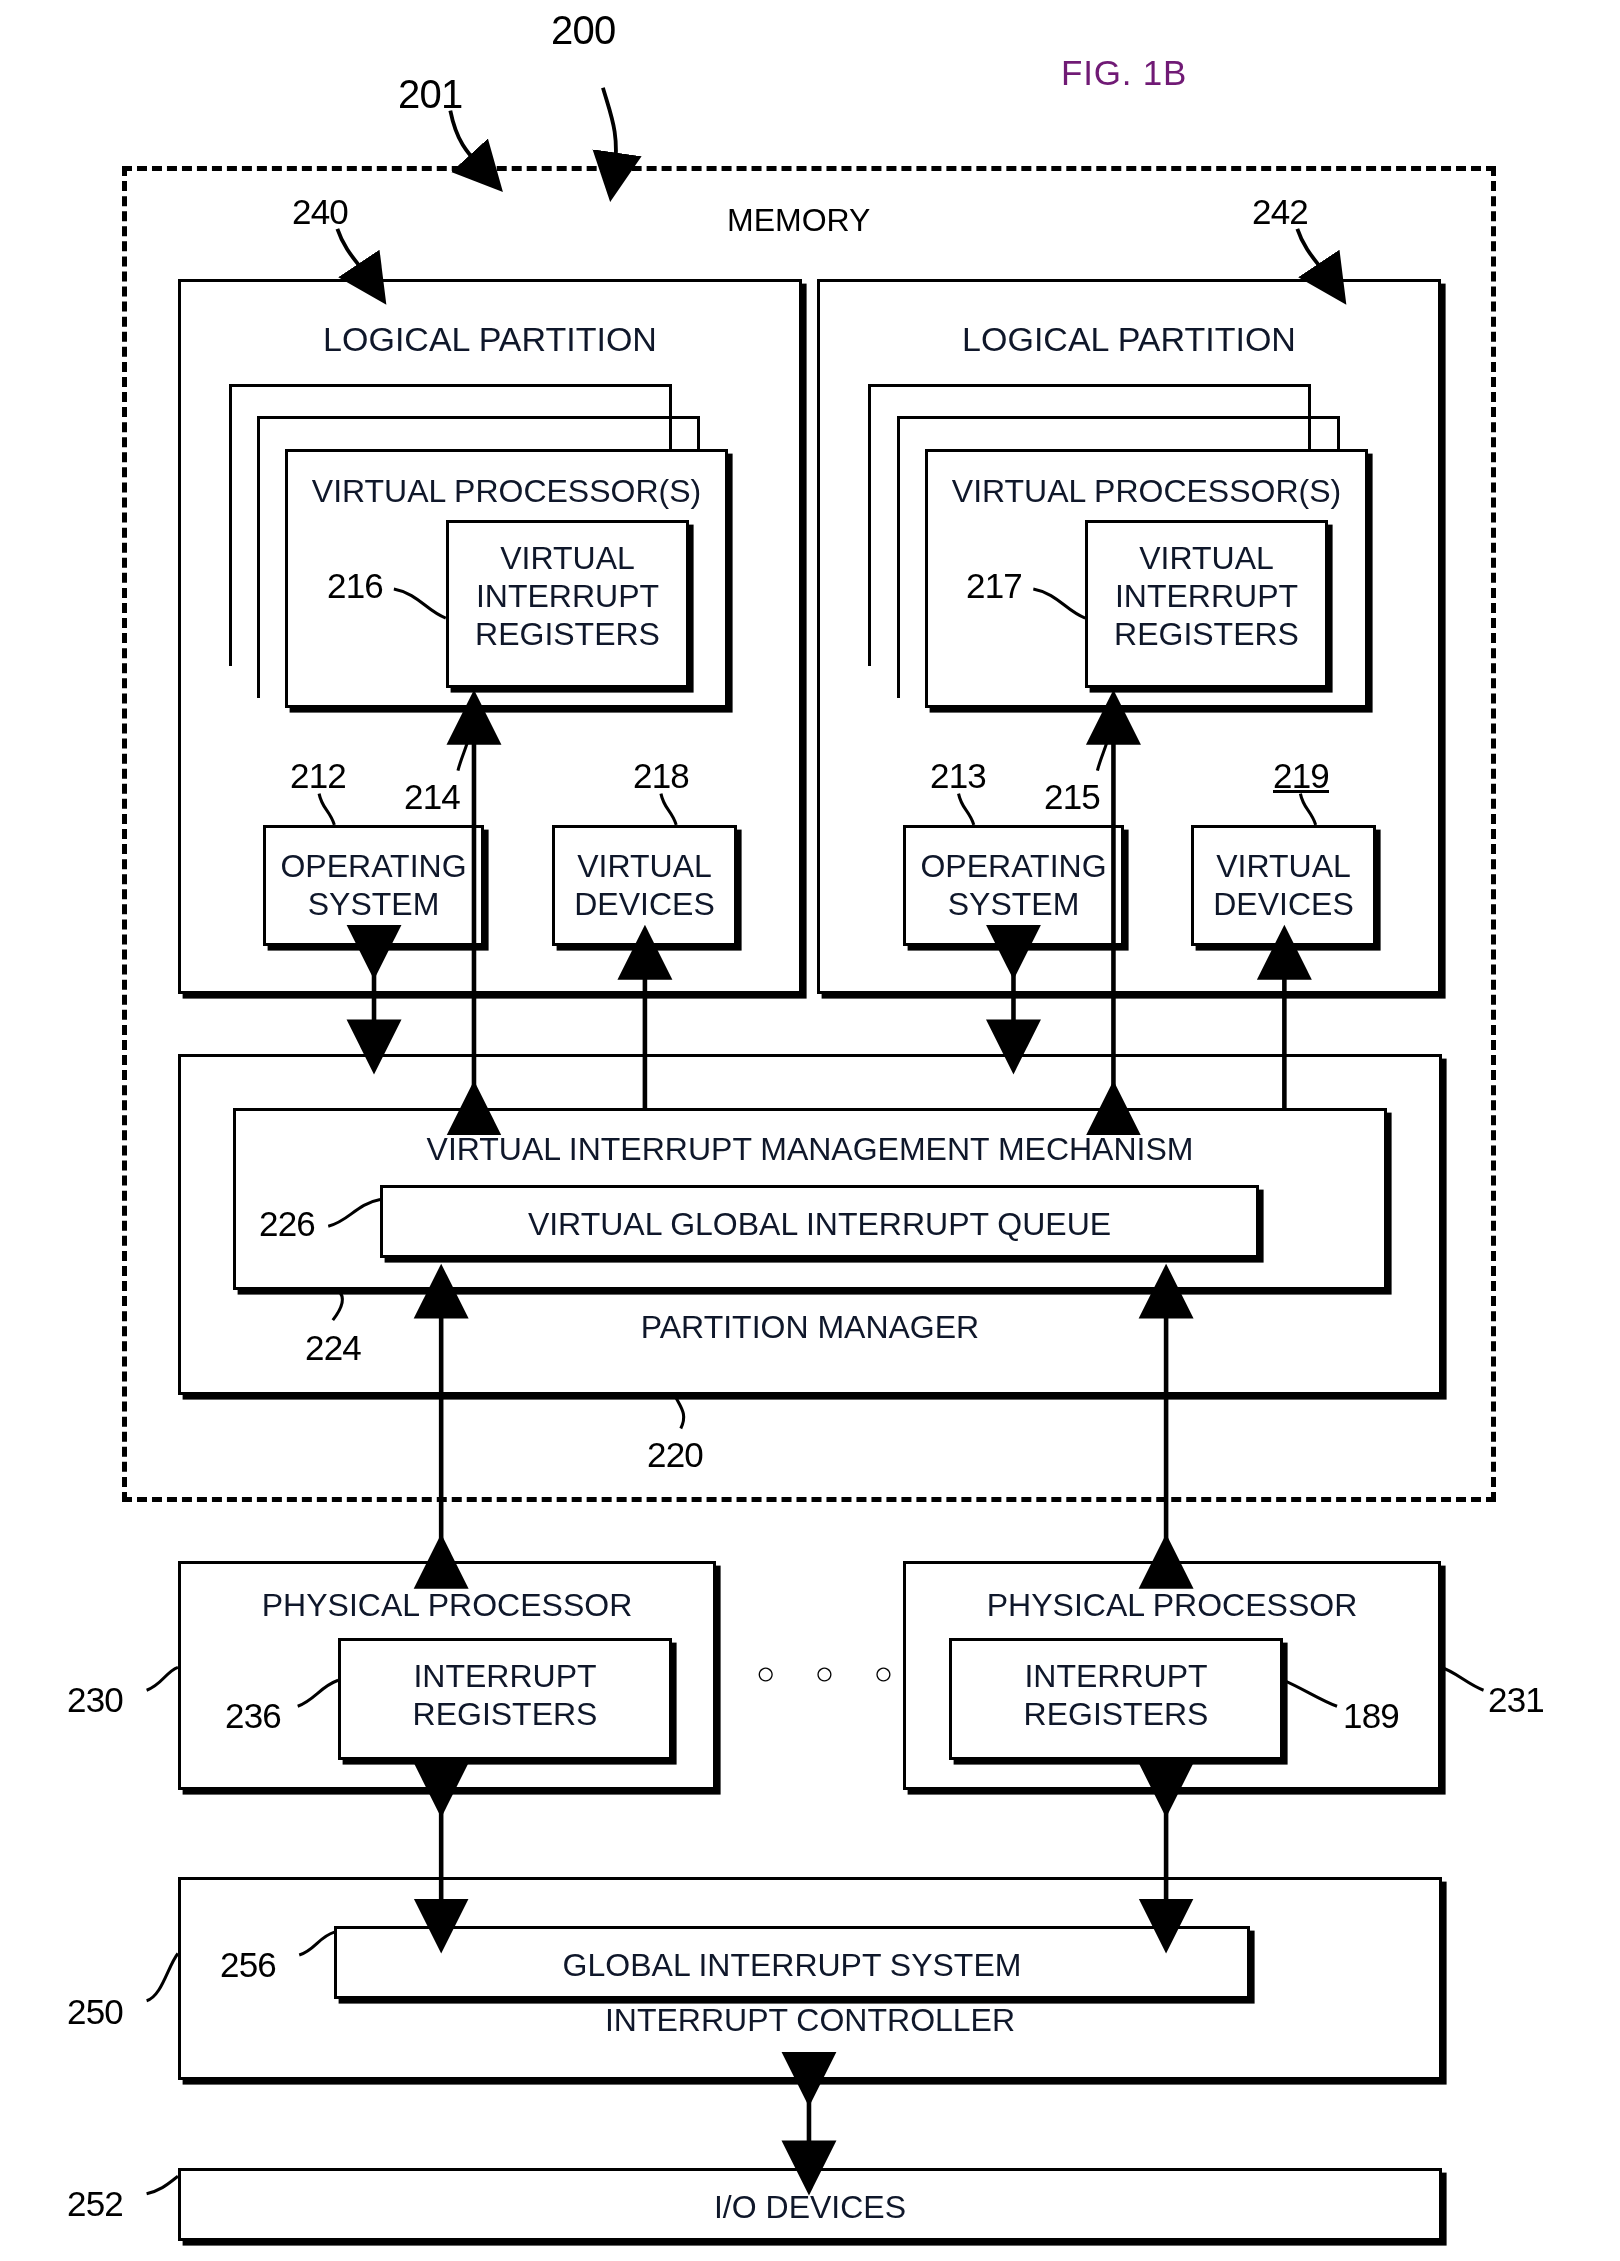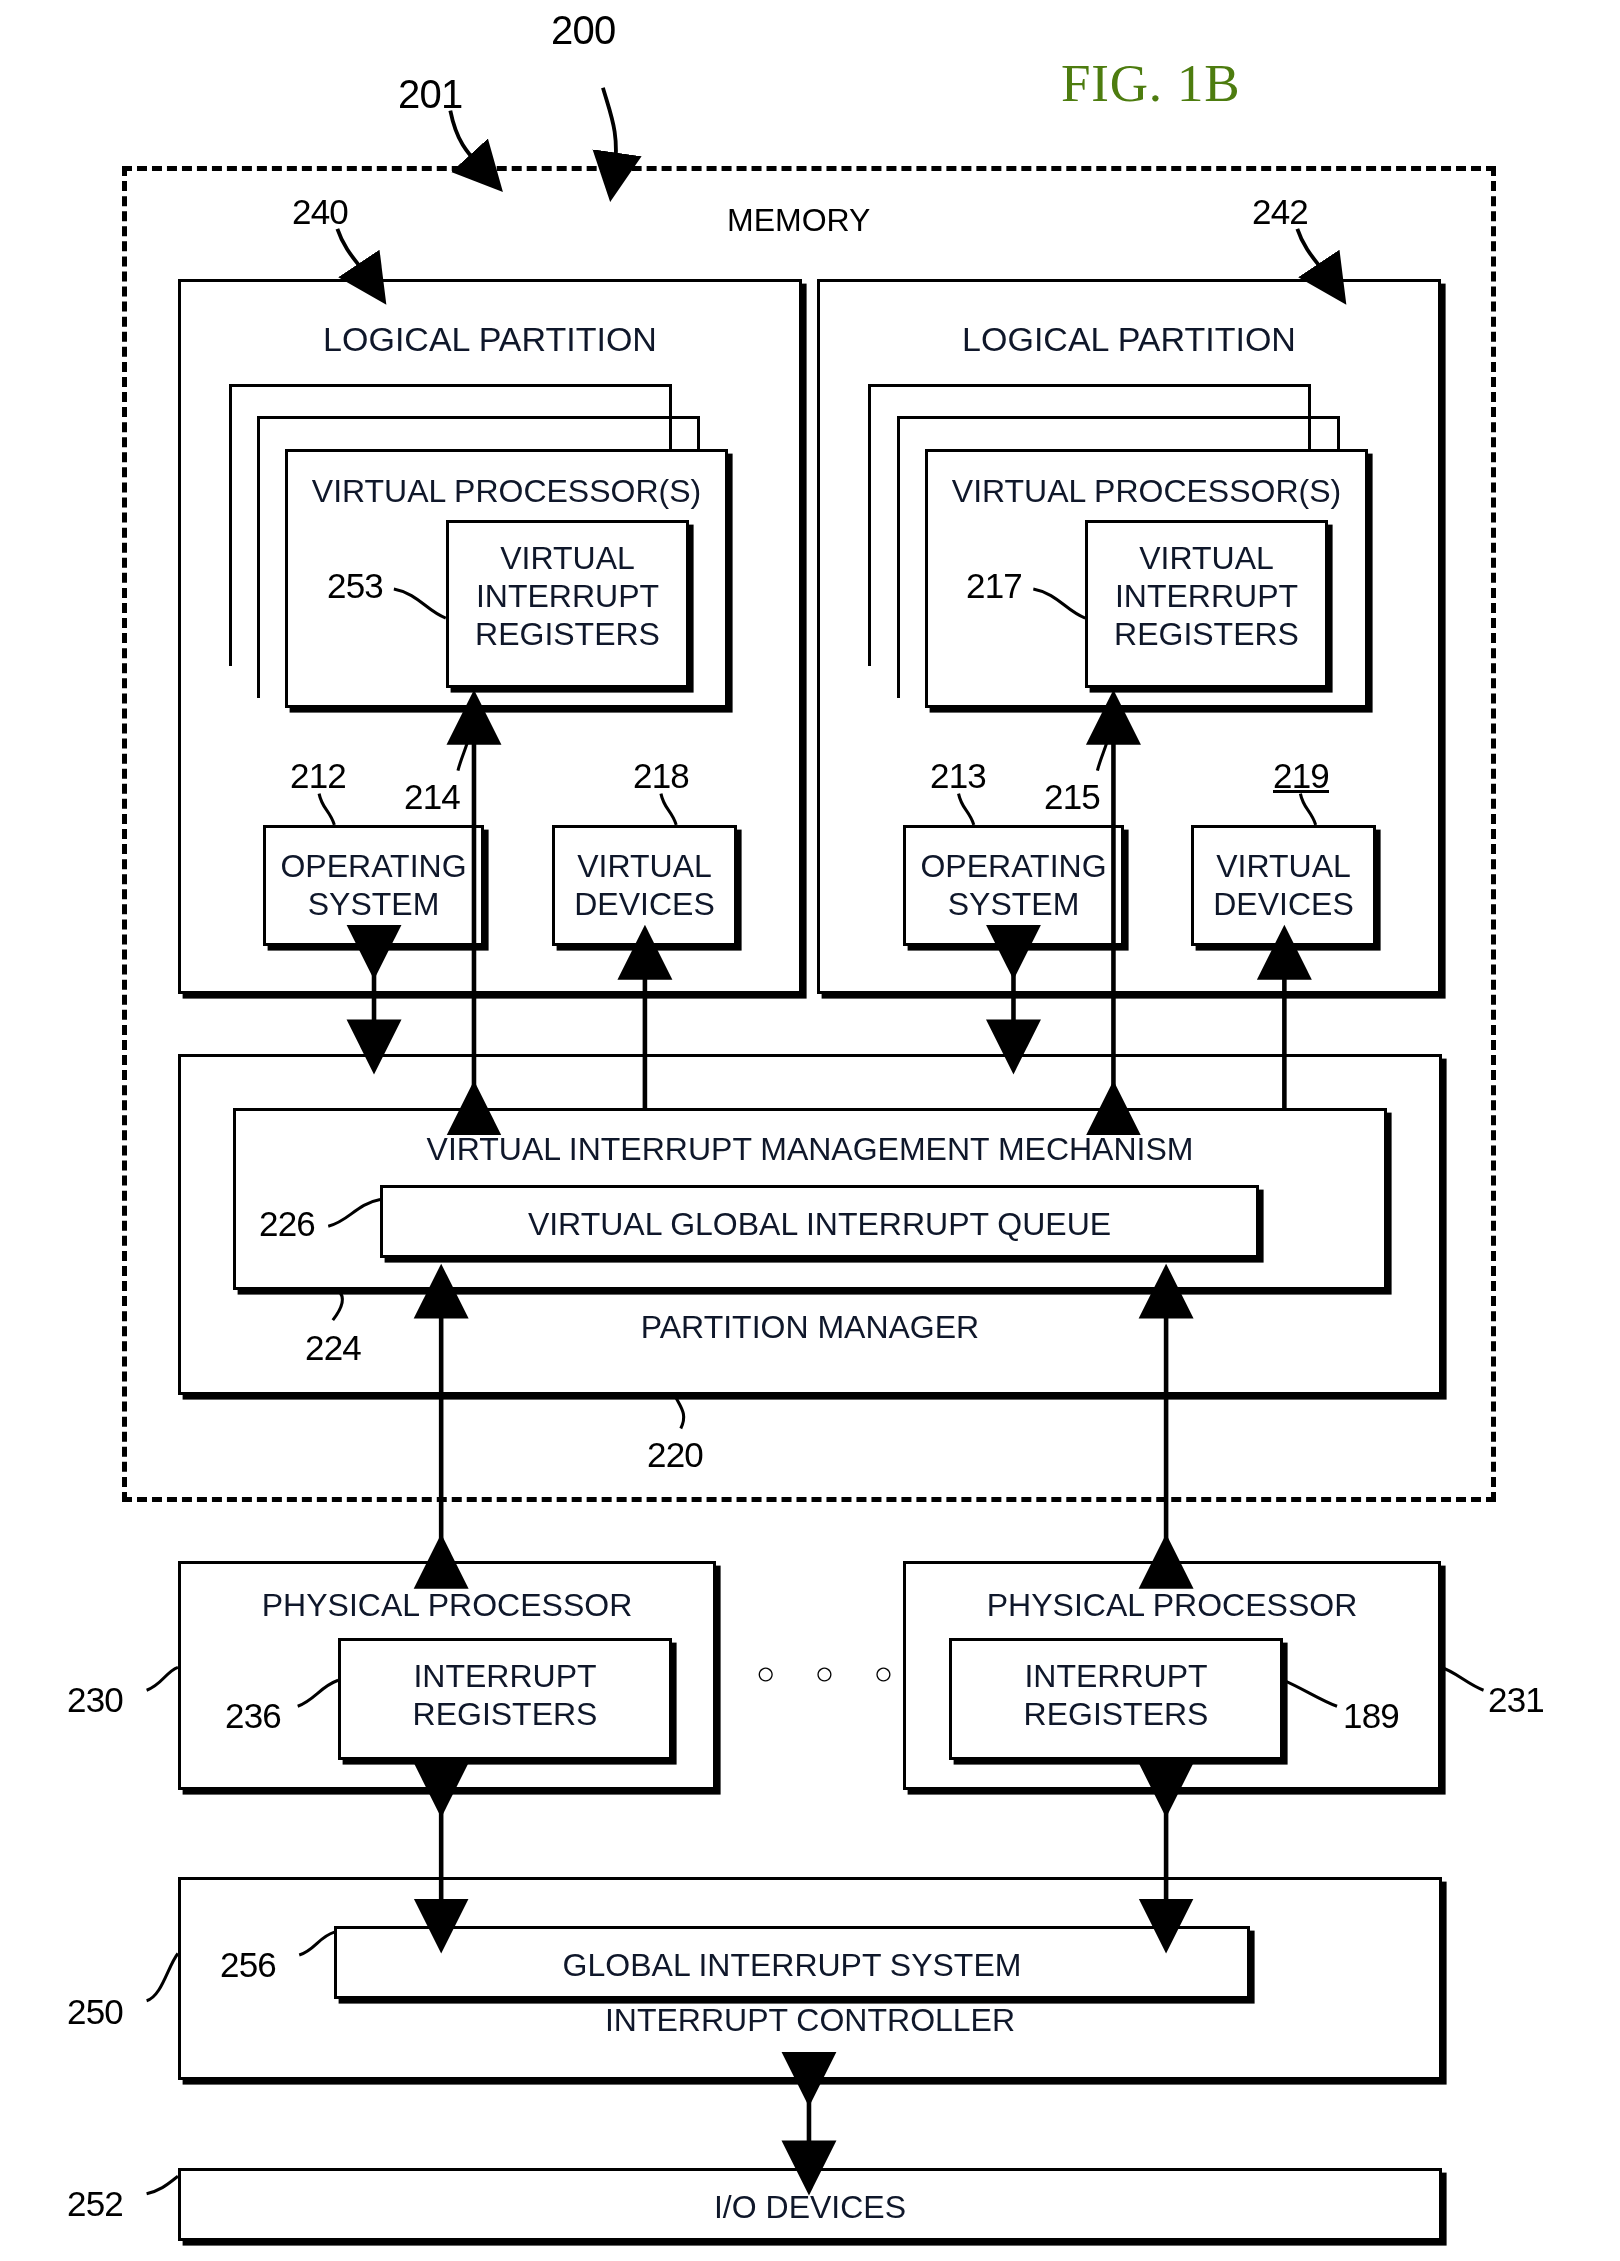--- a/index.html
+++ b/index.html
@@ -10,24 +10,24 @@
     overflow: hidden;
   }
   #root {
     position: relative;
     width: 1621px; height: 2261px;
     background: #fff;
   }
 
   .fig-title {
     position: absolute;
-    font-family: Liberation Serif, serif;
-    font-size: 53px;
+    font-family: Liberation Sans, sans-serif;
+    font-size: 35px;
     letter-spacing: 0.8px;
-    color: #4d7c0f;
+    color: #701a75;
     white-space: nowrap;
   }
 
   
   .ref {
     position: absolute;
     font-family: "Liberation Sans", sans-serif;
     font-size: 35px;
     font-weight: 400;
     color: #000;
@@ -116,21 +116,21 @@
 
   <div class="box shadowed" style="left:285px; top:449px; width:443px; height:259px;">
     <div class="box-label" style="top:21.4px; font-size:32px;">VIRTUAL PROCESSOR(S)</div>
   </div>
 
   <div class="box shadowed" style="left:446px; top:520px; width:243px; height:168px;">
     <div class="box-label" style="top:17px; font-size:32px;">VIRTUAL
 INTERRUPT
 REGISTERS</div>
   </div>
-  <div class="ref" style="left:327px; top:566px;">253</div>
+  <div class="ref" style="left:327px; top:566px;">216</div>
 
   <div class="ref" style="left:290px; top:756px;">212</div>
   <div class="ref" style="left:404px; top:777px;">214</div>
   <div class="ref" style="left:633px; top:756px;">218</div>
 
   <div class="box shadowed" style="left:263px; top:825px; width:221px; height:121px;">
     <div class="box-label" style="top:20px; font-size:32px;">OPERATING
 SYSTEM</div>
   </div>
 

